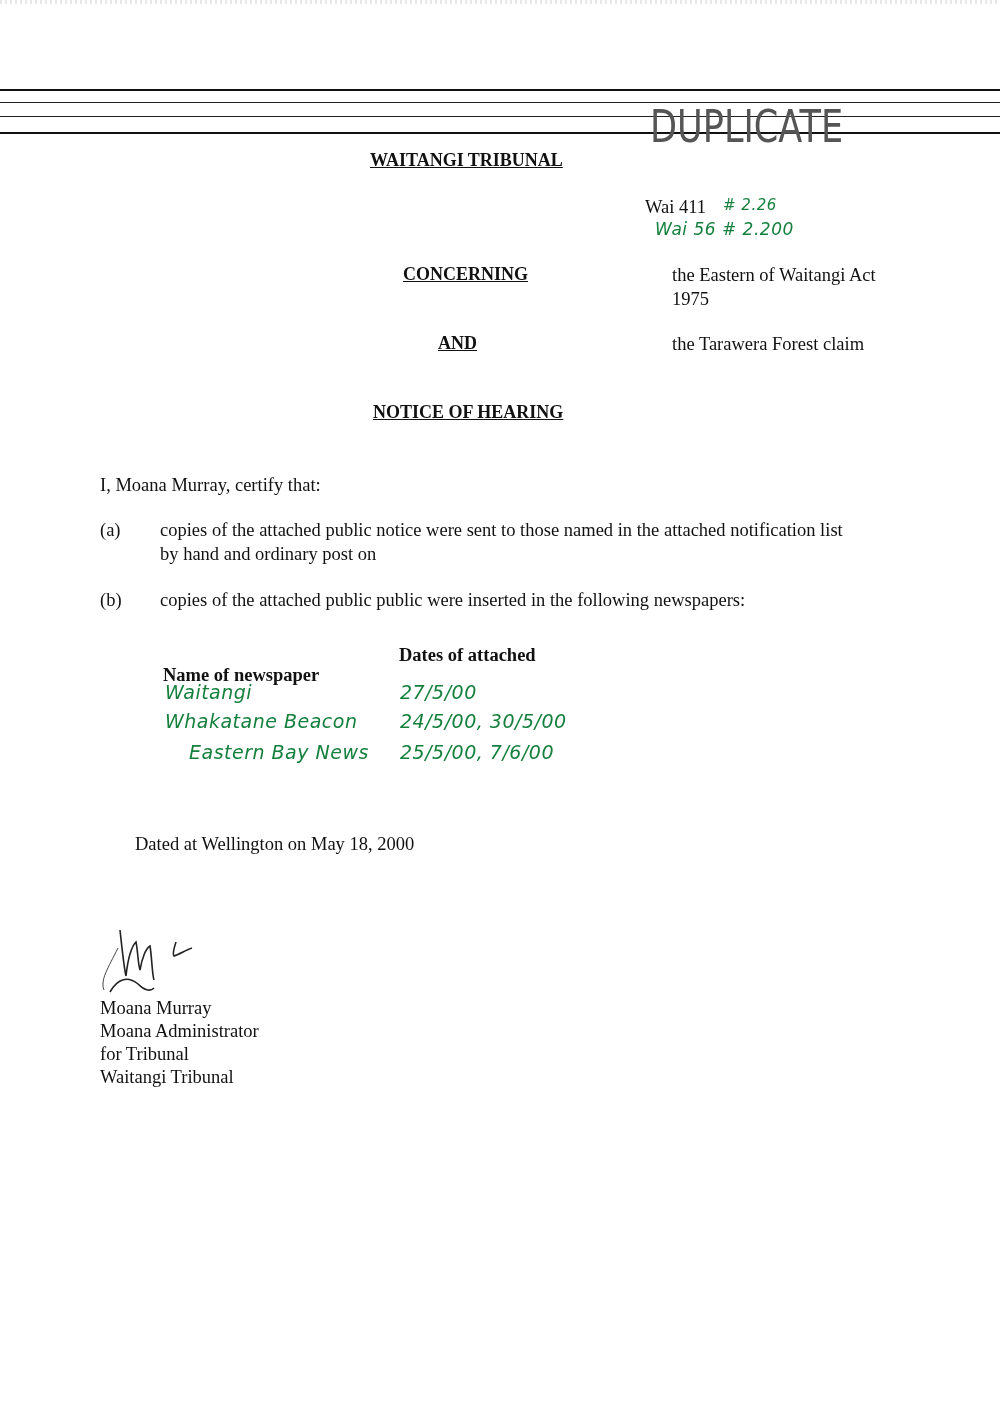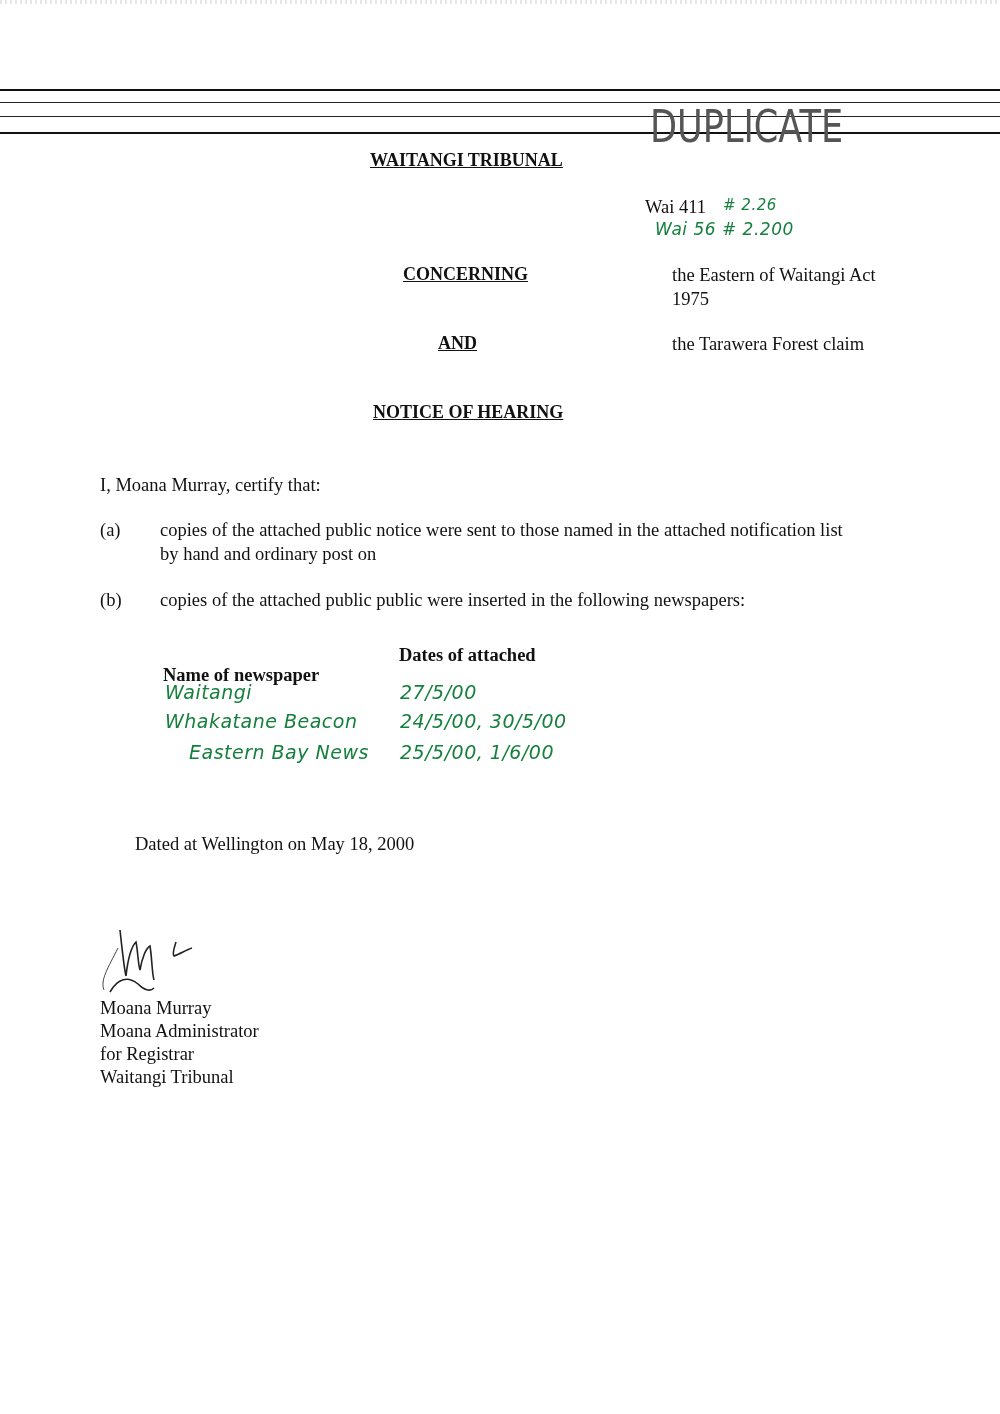--- a/index.html
+++ b/index.html
@@ -57,27 +57,27 @@
 <div class="abs body-text" style="left:160px; top:588px;">copies of the attached public public were inserted in the following newspapers:</div>
 
 <div class="abs col-head" style="left:163px; top:645px;margin-top:20px;">Name of newspaper</div>
 <div class="abs col-head" style="left:399px; top:645px;">Dates of attached</div>
 
 <div class="abs hand" style="left:165px; top:681px;">Waitangi</div>
 <div class="abs hand" style="left:400px; top:681px;">27/5/00</div>
 <div class="abs hand" style="left:165px; top:710px;">Whakatane Beacon</div>
 <div class="abs hand" style="left:400px; top:710px;">24/5/00, 30/5/00</div>
 <div class="abs hand" style="left:165px; top:741px;margin-left:24px;">Eastern Bay News</div>
-<div class="abs hand" style="left:400px; top:741px;">25/5/00, 1/6/00</div>
+<div class="abs hand" style="left:400px; top:741px;">25/5/00, 7/6/00</div>
 
 <div class="abs body-text" style="left:100px; top:832px;margin-left:35px;">Dated at Wellington on May 18, 2000</div>
 
 <svg class="abs" style="left:98px; top:918px;" width="110" height="80" viewBox="0 0 110 80">
   <path d="M22 12 C24 30, 26 50, 28 58 M28 58 C30 40, 34 28, 38 24 C40 34, 40 46, 42 52 C44 40, 48 30, 52 28 C54 40, 54 56, 56 62" fill="none" stroke="#222" stroke-width="1.6"></path>
   <path d="M20 30 C10 50, 2 62, 6 72" fill="none" stroke="#444" stroke-width="1"></path>
   <path d="M12 74 C20 60, 30 58, 40 66 C46 72, 52 74, 56 70" fill="none" stroke="#222" stroke-width="1.6"></path>
   <path d="M78 24 C76 30, 74 36, 76 38 C82 36, 88 32, 94 30" fill="none" stroke="#222" stroke-width="1.6"></path>
 </svg>
 
 <div class="abs body-text" style="left:100px; top:996px;">Moana Murray</div>
 <div class="abs body-text" style="left:100px; top:1019px;">Moana Administrator</div>
-<div class="abs body-text" style="left:100px; top:1042px;">for Registrar</div>
+<div class="abs body-text" style="left:100px; top:1042px;">for Tribunal</div>
 <div class="abs body-text" style="left:100px; top:1065px;">Waitangi Tribunal</div>
 
 </body></html>

